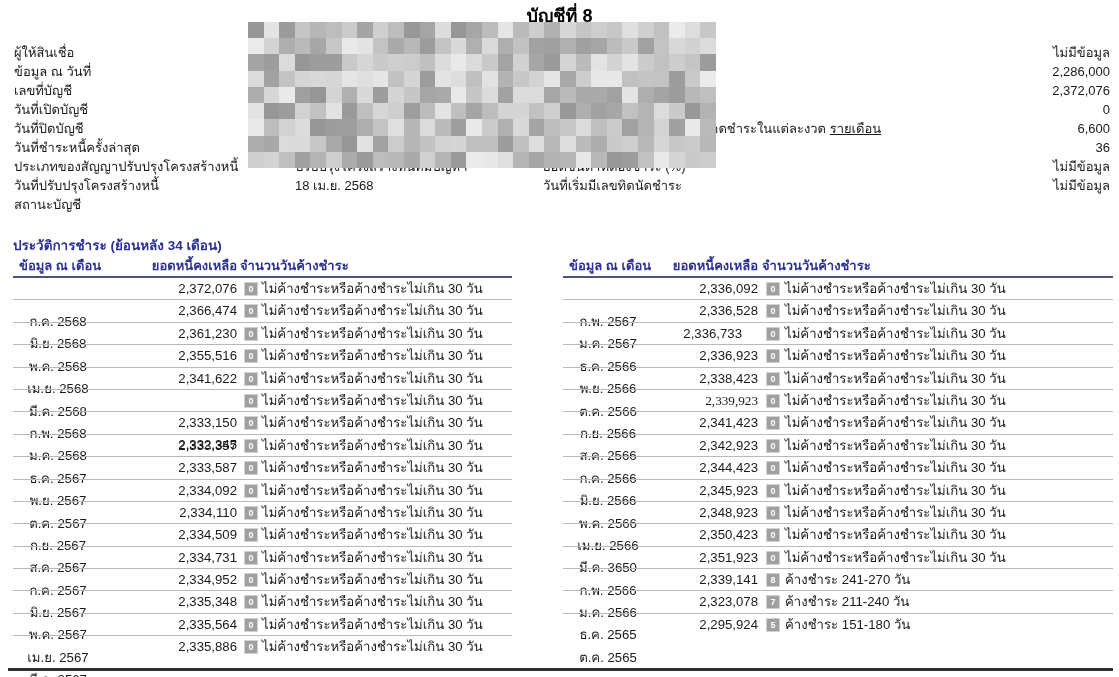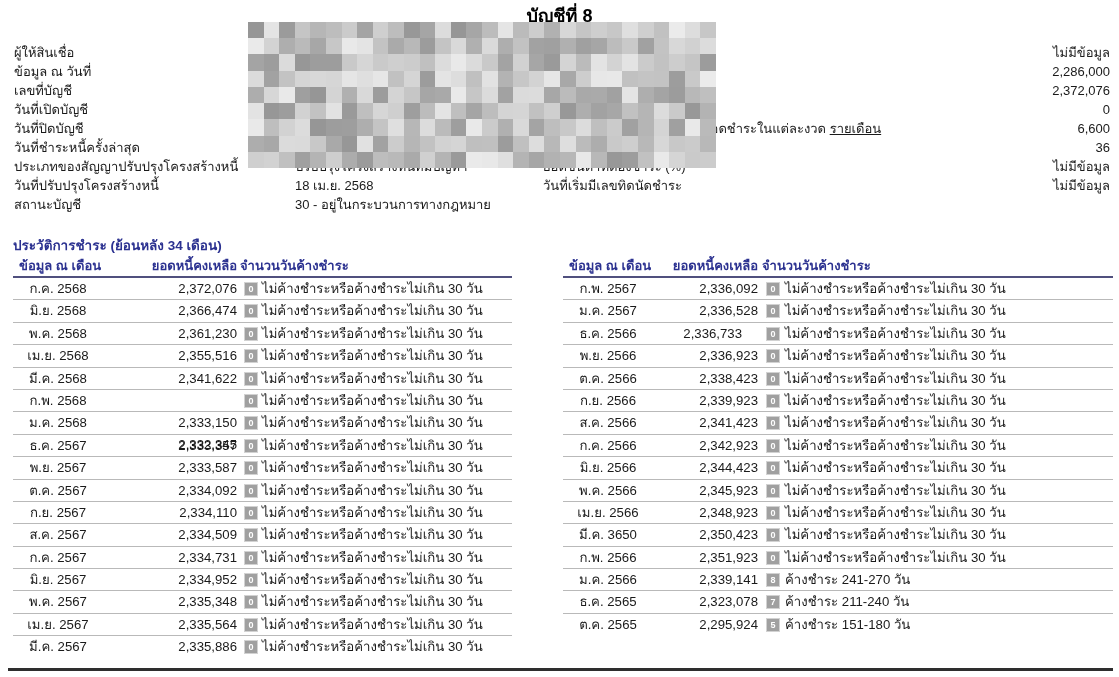--- a/index.html
+++ b/index.html
@@ -35,21 +35,21 @@
     white-space:nowrap;
   }
   .h-table{position:absolute;top:255px;}
   #history-left{left:13px;width:499px;}
   #history-right{left:563px;width:550px;}
   .h-head{position:relative;height:21px;line-height:21px;border-bottom:2px solid #50507e;}
   .h-head span{position:absolute;font-size:13px;font-weight:bold;color:#2b3190;white-space:nowrap;}
   .h-row{position:relative;height:21.4px;line-height:21.4px;font-size:13.2px;border-bottom:1px solid #b9b9b9;}
   .h-row:last-child{border-bottom:none;}
   .h-cell{position:absolute;top:0;white-space:nowrap;}
-  .h-month{text-align:center;width:90px;}
+  .h-month{text-align:center;width:90px;margin-top:33px;}
   .h-balance{text-align:right;width:132px;}
   .h-badge{
     top:4px;width:12px;height:12px;background:#a0a0a0;border:1px solid #d2d2d2;
     color:#ffffff;font-size:9px;line-height:12px;text-align:center;font-weight:bold;
   }
   
   #bottom-rule{position:absolute;left:8px;top:668px;width:1105px;height:0;
     border-top:3px solid #2e2e2e;}
 </style>
 </head>
@@ -90,21 +90,20 @@
       <span class="d-val-right">ไม่มีข้อมูล</span>
     </div>
     <div class="d-row" style="top: 176px;">
       <span class="d-lbl-left">วันที่ปรับปรุงโครงสร้างหนี้</span>
       <span class="d-val-left">18 เม.ย. 2568</span>
       <span class="d-lbl-right">วันที่เริ่มมีเลขทิดนัดชำระ</span>
       <span class="d-val-right">ไม่มีข้อมูล</span>
     </div>
     <div class="d-row" style="top: 195px;">
       <span class="d-lbl-left">สถานะบัญชี</span>
-      <span class="d-val-left">30 - อยู่ในกระบวนการทางกฎหมาย</span>
     </div>
   </div>
 
 <div id="mosaic">
     <div style="background: rgb(150, 150, 150);"></div>
     <div style="background: rgb(228, 228, 228);"></div>
     <div style="background: rgb(155, 155, 155);"></div>
     <div style="background: rgb(197, 197, 197);"></div>
     <div style="background: rgb(182, 182, 182);"></div>
     <div style="background: rgb(189, 189, 189);"></div>
@@ -516,21 +515,21 @@
     <span class="h-cell h-status" style="left: 222px;">ไม่ค้างชำระหรือค้างชำระไม่เกิน 30 วัน</span>
   </div>
     <div class="h-row">
     <span class="h-cell h-month">ต.ค. 2566</span>
     <span class="h-cell h-balance" style="left: 63px;">2,338,423</span>
     <span class="h-cell h-badge" style="left: 203px;">0</span>
     <span class="h-cell h-status" style="left: 222px;">ไม่ค้างชำระหรือค้างชำระไม่เกิน 30 วัน</span>
   </div>
     <div class="h-row">
     <span class="h-cell h-month">ก.ย. 2566</span>
-    <span class="h-cell h-balance" style="left: 63px;">2,339,923</span>
+    <span class="h-cell h-balance" style="left: 63px; font-family: Liberation Serif, serif;">2,339,923</span>
     <span class="h-cell h-badge" style="left: 203px;">0</span>
     <span class="h-cell h-status" style="left: 222px;">ไม่ค้างชำระหรือค้างชำระไม่เกิน 30 วัน</span>
   </div>
     <div class="h-row">
     <span class="h-cell h-month">ส.ค. 2566</span>
     <span class="h-cell h-balance" style="left: 63px;">2,341,423</span>
     <span class="h-cell h-badge" style="left: 203px;">0</span>
     <span class="h-cell h-status" style="left: 222px;">ไม่ค้างชำระหรือค้างชำระไม่เกิน 30 วัน</span>
   </div>
     <div class="h-row">

